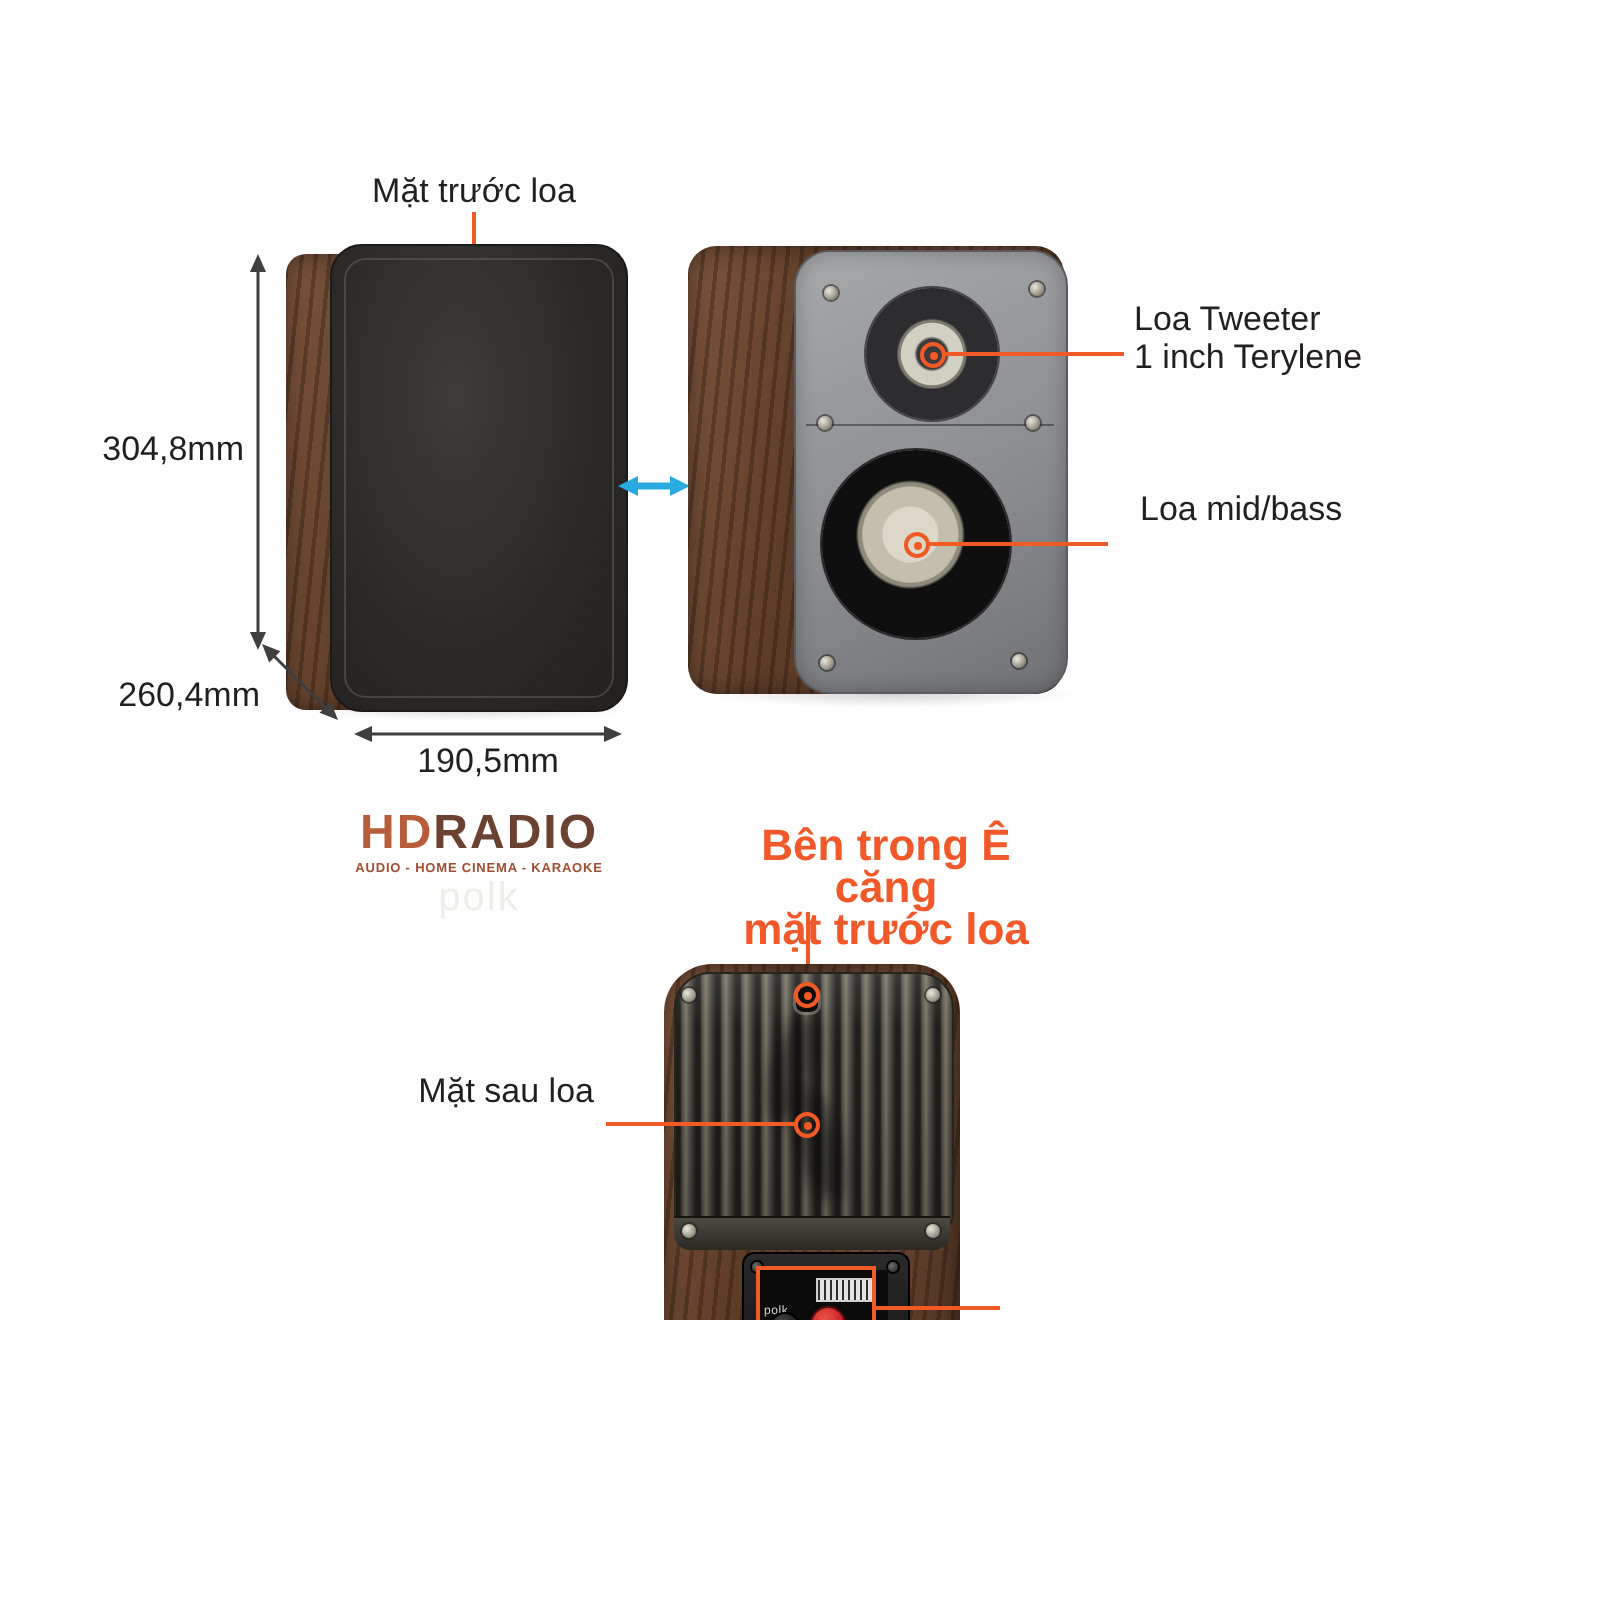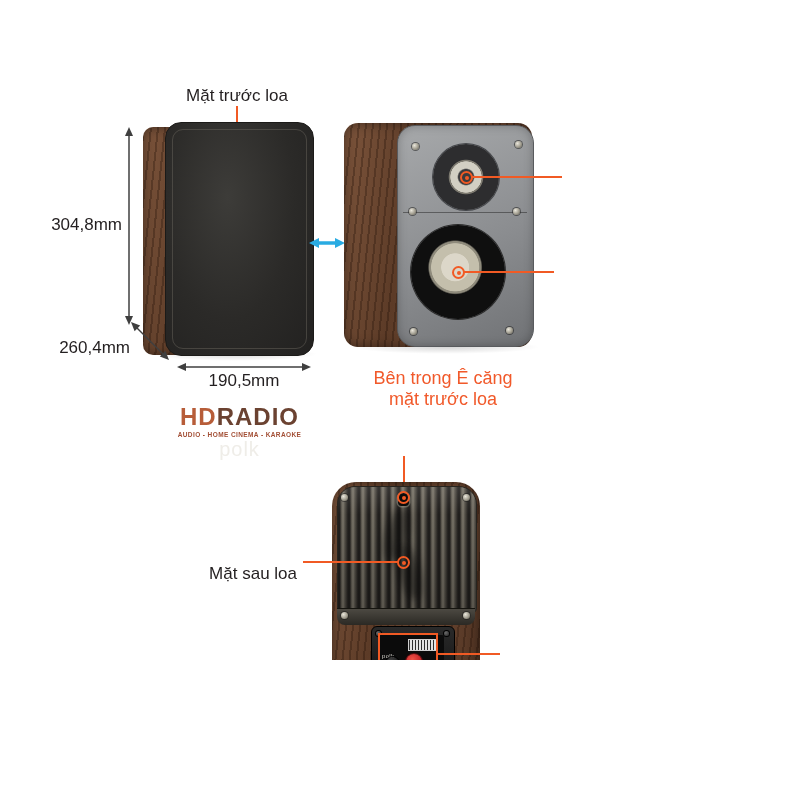--- a/index.html
+++ b/index.html
@@ -3,21 +3,21 @@
 <meta charset="utf-8">
 <style>
   html,body{margin:0;padding:0;background:#ffffff;}
   #canvas{
     position:relative;width:800px;height:660px;background:#ffffff;overflow:hidden;
     font-family:"Liberation Sans",sans-serif;color:#231f20;
   }
   .lbl{position:absolute;font-size:17px;line-height:19px;color:#231f20;}
   .lbl.center{text-align:center;}
   .lbl.right{text-align:right;}
-  .caption{position:absolute;font-size:18px;line-height:21px;font-weight:normal;color:#F1592A;text-align:center;}
+  .caption{position:absolute;font-size:22px;line-height:21px;font-weight:bold;color:#F1592A;text-align:center;margin-top:44px;}
   .oline{position:absolute;background:#F15A24;}
   .oline.h{height:2px;}
   .oline.v{width:2px;}
   .marker{position:absolute;width:13px;height:13px;border:2px solid #F15A24;border-radius:50%;box-sizing:border-box;}
   .marker::after{content:"";position:absolute;left:2.5px;top:2.5px;width:4px;height:4px;border-radius:50%;background:#F15A24;}
   .wood{
     position:absolute;
     background:
       repeating-linear-gradient(96deg, rgba(25,10,2,0.28) 0 2px, rgba(0,0,0,0) 2px 7px),
       linear-gradient(100deg,#7d553c 0%,#5c3b27 35%,#6d4832 65%,#4b3020 100%);
@@ -148,24 +148,29 @@
   <div class="screw" style="left:409px;top:208px"></div>
   <div class="screw" style="left:513px;top:208px"></div>
   <div class="screw" style="left:410px;top:328px"></div>
   <div class="screw" style="left:506px;top:327px"></div>
 
   <div class="tweeter" style="left:433px;top:144px"></div>
   <div class="woofer" style="left:411px;top:225px"></div>
 
   <div class="oline h" style="left:471px;top:176px;width:91px"></div>
   <div class="marker" style="left:460px;top:171px"></div>
+  <div class="lbl" style="left:567px;top:150px">
+    <div>Loa Tweeter</div>
+    <div>1 inch Terylene</div>
+  </div>
 
   <div class="oline h" style="left:464px;top:271px;width:90px"></div>
   <div class="marker" style="left:452px;top:266px"></div>
   <div class="lbl" style="left:570px;top:245px">
+    <div>Loa mid/bass</div>
   </div>
 
   <div class="caption" style="left:353px;top:368px;width:180px">
     <div>Bên trong Ê căng</div>
     <div>mặt trước loa</div>
   </div>
 
   <div class="oline v" style="left:403px;top:456px;height:36px"></div>
 
   <div class="shadow" style="left:340px;top:703px;width:150px;height:12px"></div>
@@ -176,21 +181,21 @@
   <div class="ribbed-trim" style="left:337px;top:608px;width:138px;height:16px"></div>
 
   <div class="keyhole" style="left:398px;top:493px"></div>
   <div class="marker" style="left:397px;top:491px"></div>
 
   <div class="screw" style="left:341px;top:494px"></div>
   <div class="screw" style="left:463px;top:494px"></div>
   <div class="screw" style="left:341px;top:612px"></div>
   <div class="screw" style="left:463px;top:612px"></div>
 
-  <div class="lbl right" style="left:200px;top:564px;width:97px">Mặt sau loa</div>
+  <div class="lbl right" style="left:200px;top:536px;width:97px">Mặt sau loa</div>
   <div class="oline h" style="left:303px;top:561px;width:95px"></div>
   <div class="marker" style="left:397px;top:556px"></div>
 
   <div class="tplate" style="left:371px;top:626px;width:82px;height:57px"></div>
   <div class="screw dark" style="left:376px;top:631px"></div>
   <div class="screw dark" style="left:444px;top:631px"></div>
   <div class="screw dark" style="left:376px;top:674px"></div>
   <div class="screw dark" style="left:444px;top:674px"></div>
   <div class="trecess" style="left:380px;top:635px;width:64px;height:40px"></div>
   <div class="barcode" style="left:408px;top:639px;width:28px;height:10px"></div>

